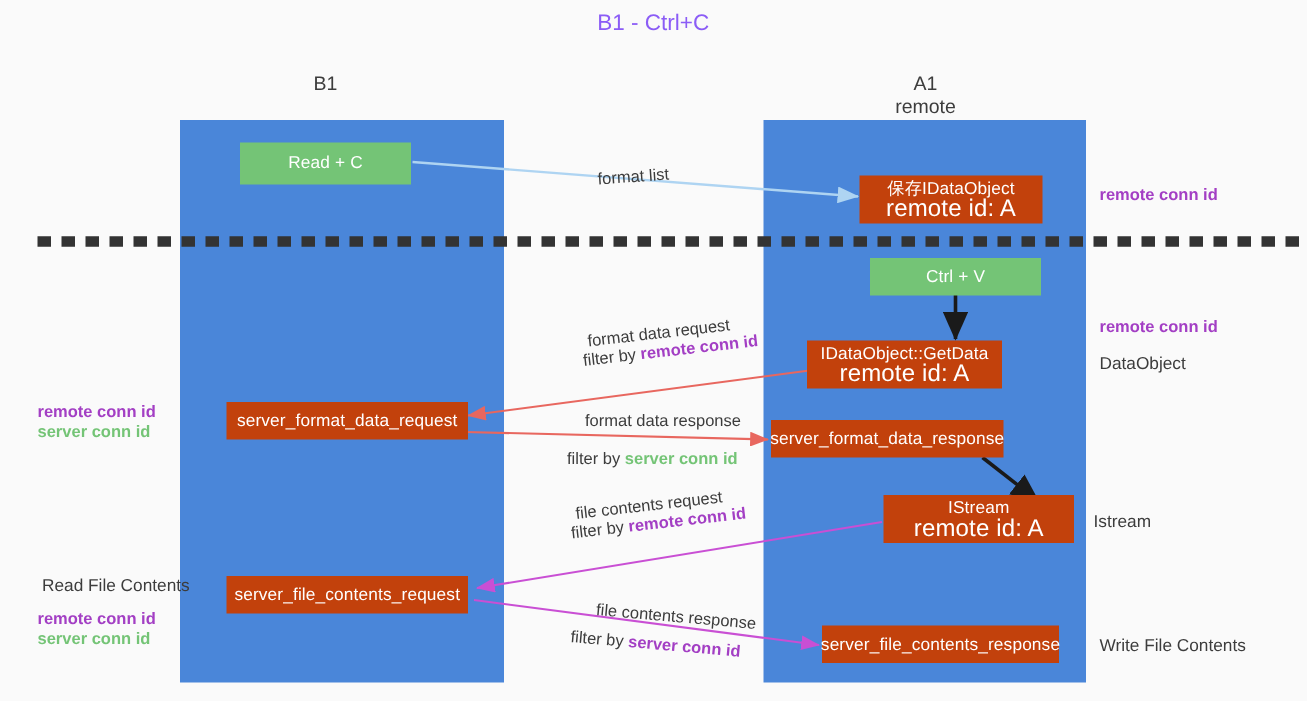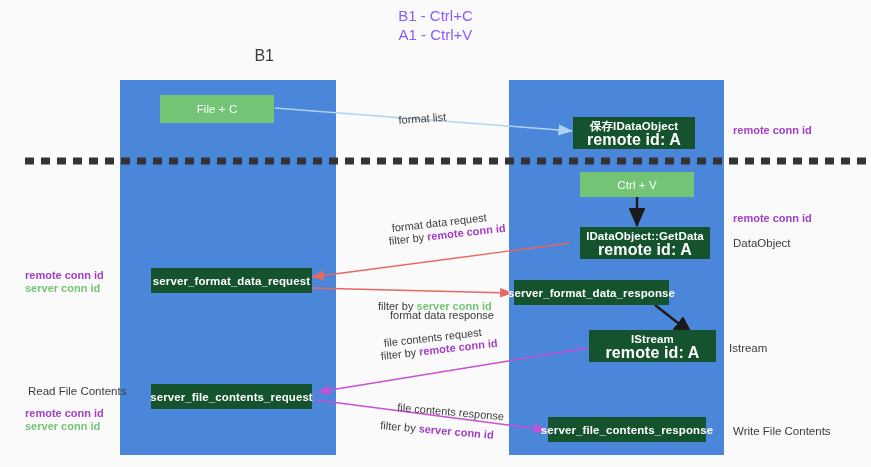--- a/index.html
+++ b/index.html
@@ -31,23 +31,23 @@
     color: #8b5cf6;
     font-size: 15px;
     line-height: 20px;
   }
   .title.l1 { top: 6px; }
   .title.l2 { top: 25px; }
 
   
   .col-head {
     position: absolute;
-    text-align: right;
+    text-align: center;
     color: #3c3c3c;
-    font-size: 16px;
+    font-size: 13px;
     line-height: 15px;
   }
 
   
   .lane {
     position: absolute;
     background: #4a86d9;
   }
 
   
@@ -58,21 +58,21 @@
     flex-direction: column;
     align-items: center;
     justify-content: center;
     color: #ffffff;
     font-size: 11.5px;
     line-height: 14px;
     text-align: center;
     letter-spacing: .1px;
   }
   .node.green { background: #74c476; }
-  .node.orange { background: #14532d; font-weight: bold; }
+  .node.orange { background: #c2410c; }
   .node .sub { font-size: 16px; line-height: 14px; }
 
   
   .anno {
     position: absolute;
     font-size: 11px;
     line-height: 14px;
     color: #3c3c3c;
     white-space: nowrap;
   }
@@ -82,26 +82,27 @@
   .anno.rot { transform-origin: left top; }
   .anno .kw-purple { color: #a33fc4; font-weight: bold; }
   .anno .kw-green  { color: #74c476; font-weight: bold; }
 </style>
 </head>
 <body>
 
 <div id="stage">
 
   <div class="title l1">B1 - Ctrl+C</div>
-  <div class="title l2">A1 - Ctrl+V</div>
 
   <div class="col-head" style="left:160px; top:48px; width:114px;">
     <div>B1</div>
   </div>
   <div class="col-head" style="left:560px; top:48px; width:114px;">
+    <div>A1</div>
+    <div>remote</div>
   </div>
 
   <div class="lane" style="left:120px; top:80px; width:216px; height:375px;"></div>
   <div class="lane" style="left:509px; top:80px; width:215px; height:375px;"></div>
 
   <svg id="svg-layer" viewBox="0 0 871 467" xmlns="http://www.w3.org/2000/svg">
     <defs>
       <marker id="ah-blue" markerWidth="9" markerHeight="7" refX="8.5" refY="3.5" orient="auto">
         <polygon points="0 0, 9 3.5, 0 7" fill="#aed4f2"></polygon>
       </marker>
@@ -127,33 +128,33 @@
     <line x1="310" y1="288" x2="512" y2="293" stroke="#e8675f" stroke-width="1.4" marker-end="url(#ah-red)"></line>
 
     <line x1="655" y1="305" x2="692" y2="334" stroke="#1a1a1a" stroke-width="2.4" marker-end="url(#ah-black)"></line>
 
     <line x1="588" y1="348" x2="318" y2="392" stroke="#c94fd4" stroke-width="1.4" marker-end="url(#ah-purple)"></line>
 
     <line x1="316" y1="400" x2="546" y2="430" stroke="#c94fd4" stroke-width="1.4" marker-end="url(#ah-purple)"></line>
   </svg>
 
   <div class="node green" style="left:160px; top:95px; width:114px; height:28px;">
-    <span>File + C</span>
+    <span>Read + C</span>
   </div>
 
   <div class="node orange" style="left:573px; top:117px; width:122px; height:32px;">
     <span>保存IDataObject</span>
     <span class="sub">remote id: A</span>
   </div>
 
   <div class="node green" style="left:580px; top:172px; width:114px; height:25px;">
     <span>Ctrl + V</span>
   </div>
 
-  <div class="node orange" style="left:580px; top:227px; width:130px; height:32px;">
+  <div class="node orange" style="left:538px; top:227px; width:130px; height:32px;">
     <span>IDataObject::GetData</span>
     <span class="sub">remote id: A</span>
   </div>
 
   <div class="node orange" style="left:151px; top:268px; width:161px; height:25px;">
     <span>server_format_data_request</span>
   </div>
 
   <div class="node orange" style="left:514px; top:280px; width:155px; height:25px;">
     <span>server_format_data_response</span>
@@ -172,21 +173,21 @@
     <span>server_file_contents_response</span>
   </div>
 
   <div class="anno rot" style="left:398px; top:113px; transform: rotate(-4deg);">format list</div>
 
   <div class="anno rot" style="left:391px; top:221px; transform: rotate(-6.5deg);">format data request</div>
   <div class="anno rot" style="left:388px; top:234px; transform: rotate(-6.5deg);">
     <span>filter by </span><span class="kw-purple">remote conn id</span>
   </div>
 
-  <div class="anno" style="left:390px; top:274px;margin-top:34px;">format data response</div>
+  <div class="anno" style="left:390px; top:274px;">format data response</div>
   <div class="anno" style="left:378px; top:299px;">
     <span>filter by </span><span class="kw-green">server conn id</span>
   </div>
 
   <div class="anno rot" style="left:383px; top:336px; transform: rotate(-6.5deg);">file contents request</div>
   <div class="anno rot" style="left:380px; top:349px; transform: rotate(-6.5deg);">
     <span>filter by </span><span class="kw-purple">remote conn id</span>
   </div>
 
   <div class="anno rot" style="left:398px; top:400px; transform: rotate(5deg);">file contents response</div>

